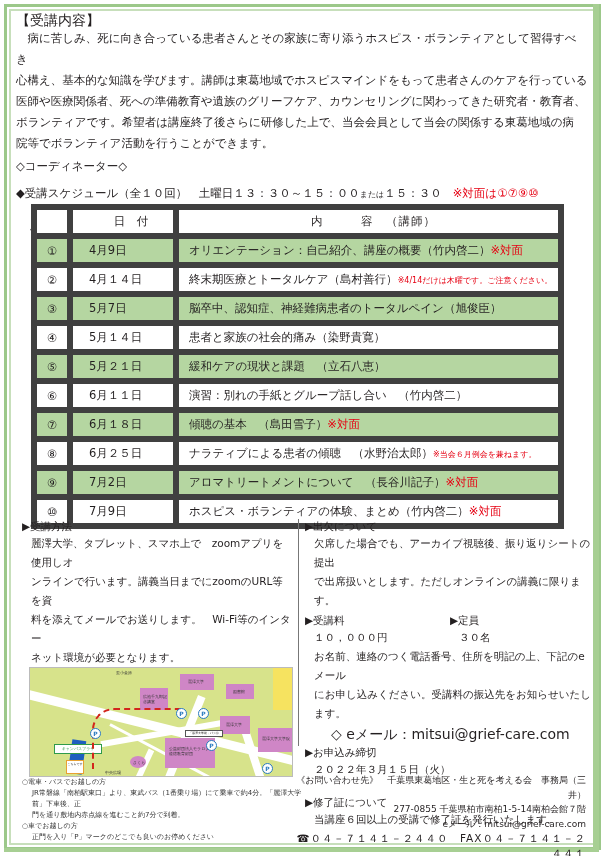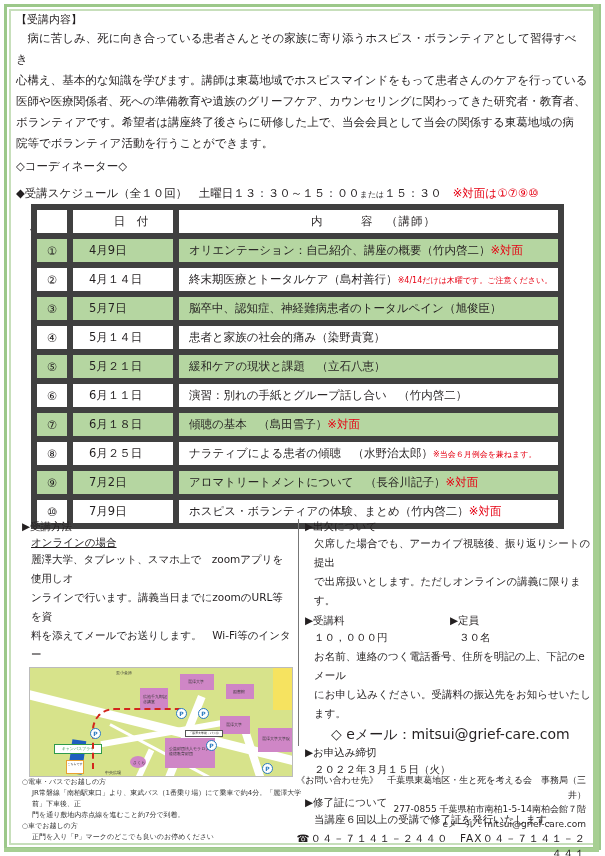--- a/index.html
+++ b/index.html
@@ -3,21 +3,21 @@
 <meta charset="utf-8">
 <style>
   html, body { margin:0; padding:0; background:#ffffff; }
   body { width:605px; height:856px; position:relative; overflow:hidden;
          font-family:"DejaVu Sans", "Liberation Sans", sans-serif; color:#231f20; }
   .frame { position:absolute; left:4px; top:4px; width:591px; height:840px;
            border:3px solid #9cc88a; box-shadow: inset 0 0 0 2px #ffffff, inset 0 0 0 4px #c7dfbb; }
   .frame-right { position:absolute; left:593px; top:4px; width:6px; height:846px; background:#a7cf93; }
   .frame-bottom { position:absolute; left:4px; top:848px; width:595px; height:4px; background:#a7cf93; }
   .content { position:absolute; left:16px; top:12px; width:572px; }
-  .h { font-size:11px; line-height:16px; }
+  .h { font-size:14px; line-height:16px; }
   .para { font-size:11.5px; line-height:21px; margin:0; }
   .sec-title { font-size:11.5px; line-height:16px; margin-top:4px; }
   .coord { font-size:11.5px; line-height:16px; padding-left:14px;margin-top:48px; }
   .sched-title { position:absolute; top:186px; left:16px; font-size:11.5px; white-space:nowrap; }
   .sched-title .small { font-size:8px; }
   .red { color:#e60012; }
   table.sched { position:absolute; left:31px; top:204px; width:533px; border-collapse:collapse; font-size:11.5px; }
   table.sched td { border:6px solid #404040; height:23px; padding:0; }
   table.sched td.n { width:30px; text-align:center; border-right:3px double #9d9d9d; }
   table.sched td.d { width:84px; padding-left:16px; border-right:3px double #9d9d9d; }
@@ -123,21 +123,20 @@
   <tr>
     <td class="n">⑩</td>
     <td class="d">7月9日</td>
     <td class="c"><span>ホスピス・ボランティアの体験、まとめ（竹内啓二）</span><span class="red">※対面</span></td>
   </tr>
 </tbody>
   </table>
 
 <div class="left-col">
   <div class="lt">▶受講方法</div>
-  <div class="ul">オンラインの場合</div>
   <div class="bl">麗澤大学、タブレット、スマホ上で　zoomアプリを使用しオ</div>
   <div class="bl">ンラインで行います。講義当日までにzoomのURL等を資</div>
   <div class="bl">料を添えてメールでお送りします。　Wi-Fi等のインター</div>
   <div class="bl">ネット環境が必要となります。</div>
   <div class="ul" style="padding-left:11px;">対面の場合</div>
   <div class="bl" style="padding-left:11px;">公益財団法人モラロジー道徳教育財団キャンパスプラザ</div>
   <div class="bl" style="padding-left:11px;">会員会館（柏市光ヶ丘2-1-2）</div>
 </div>
 
 <div class="map">

